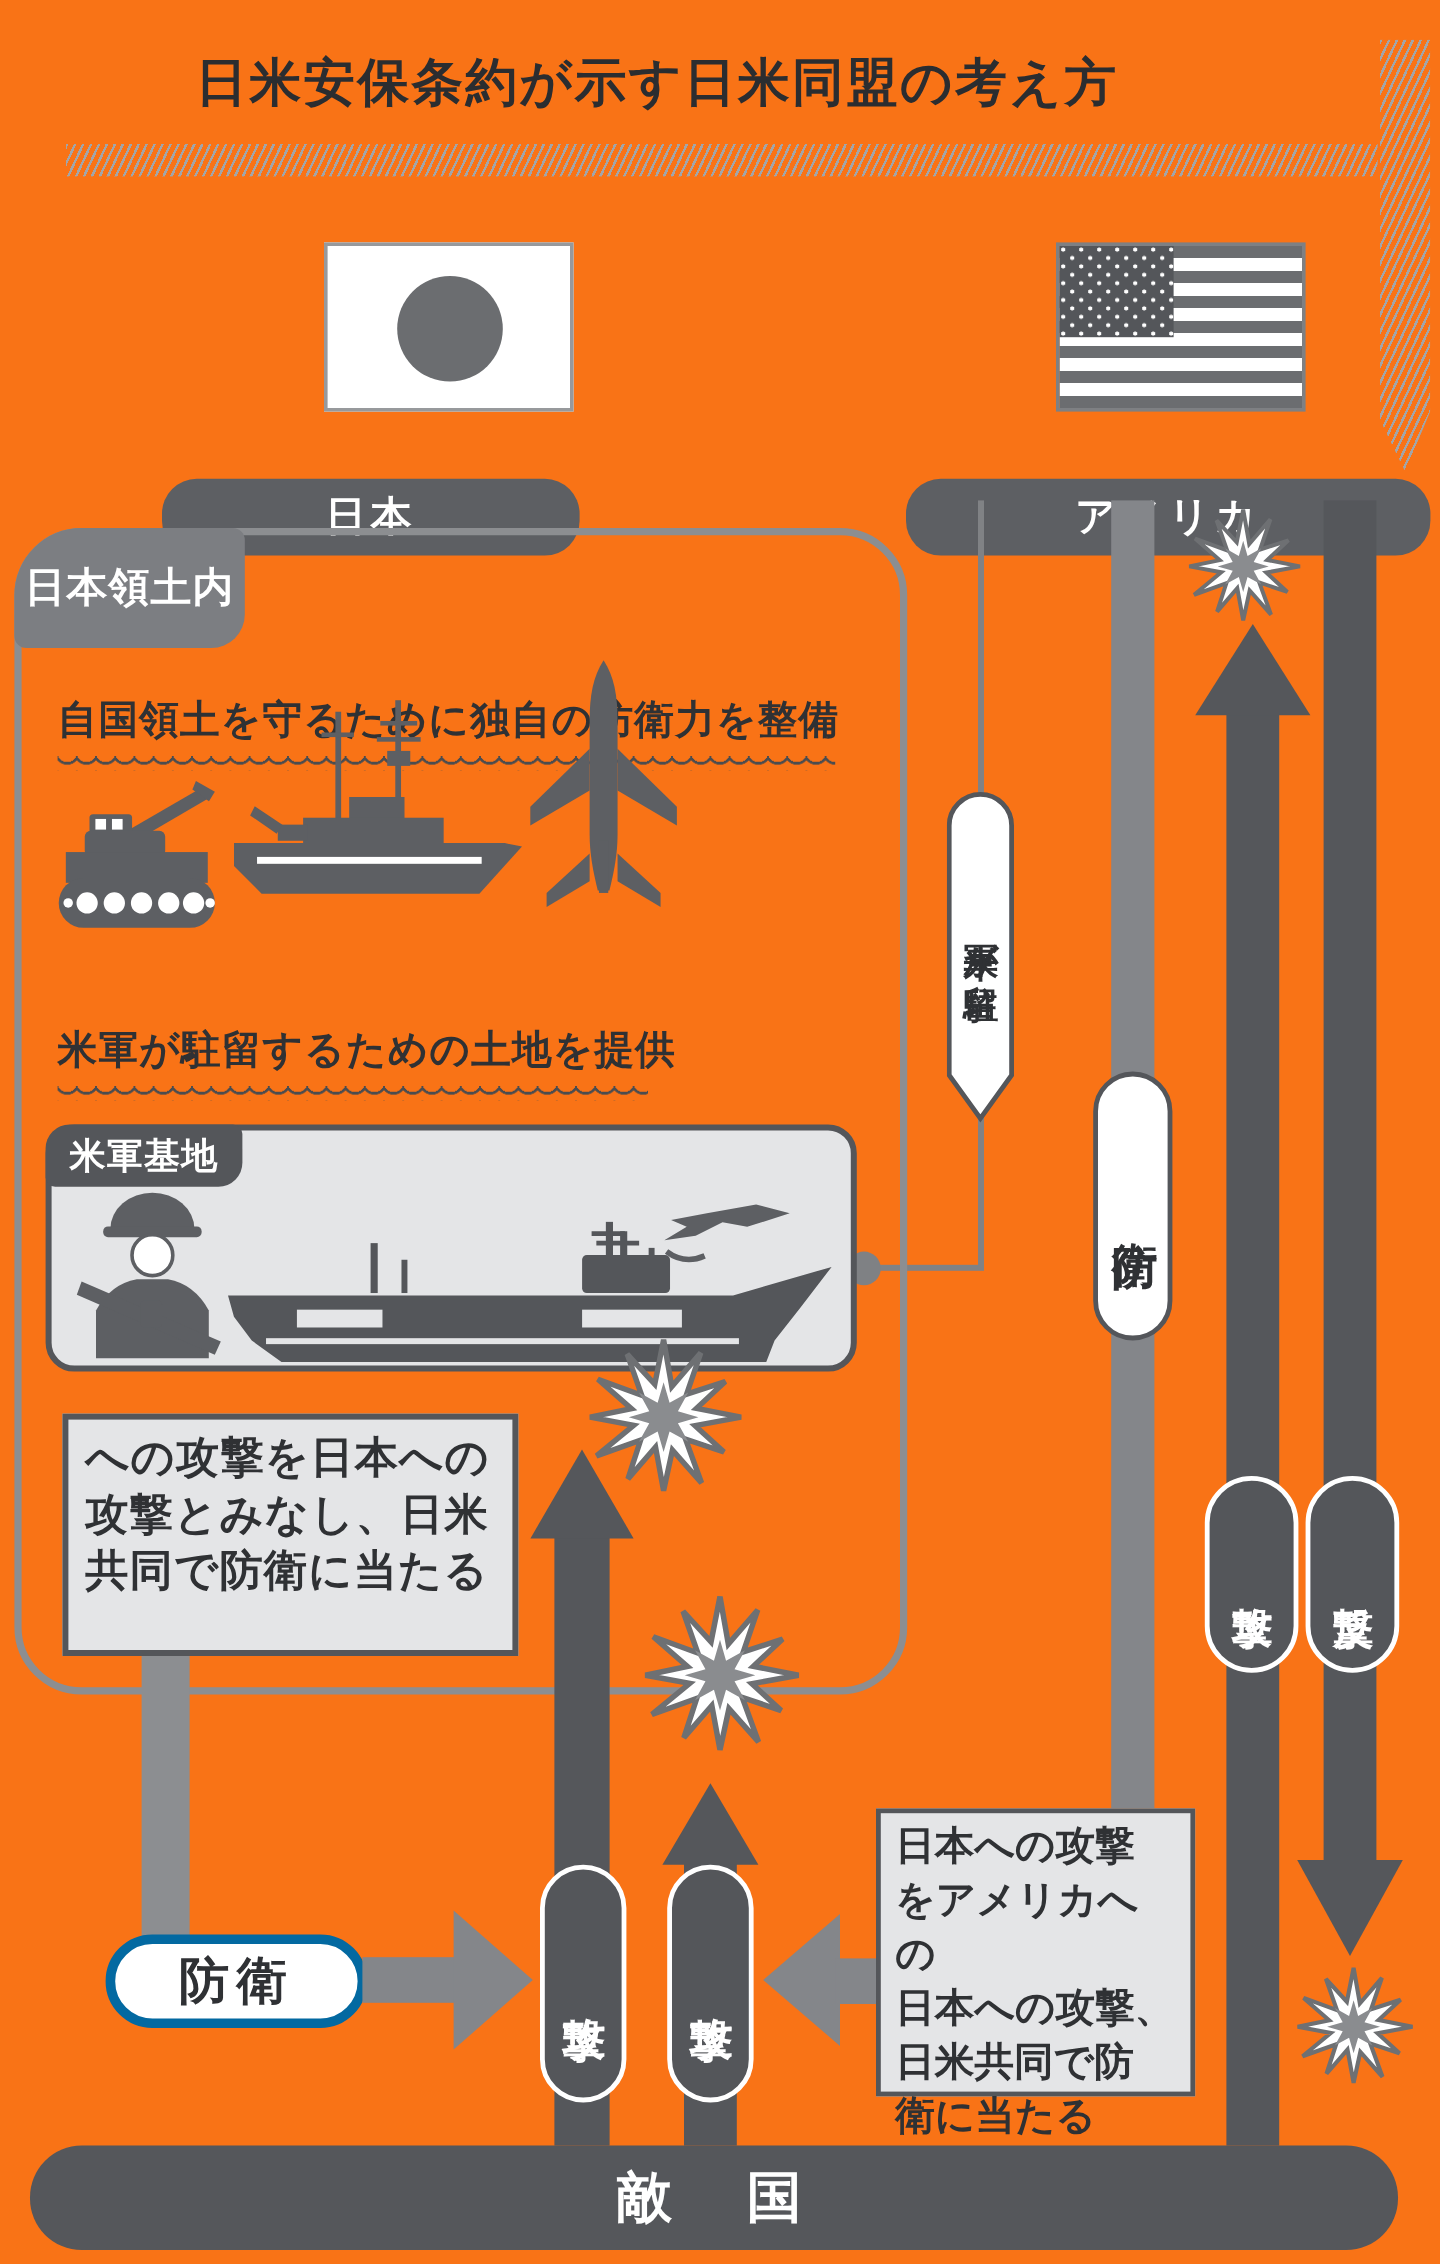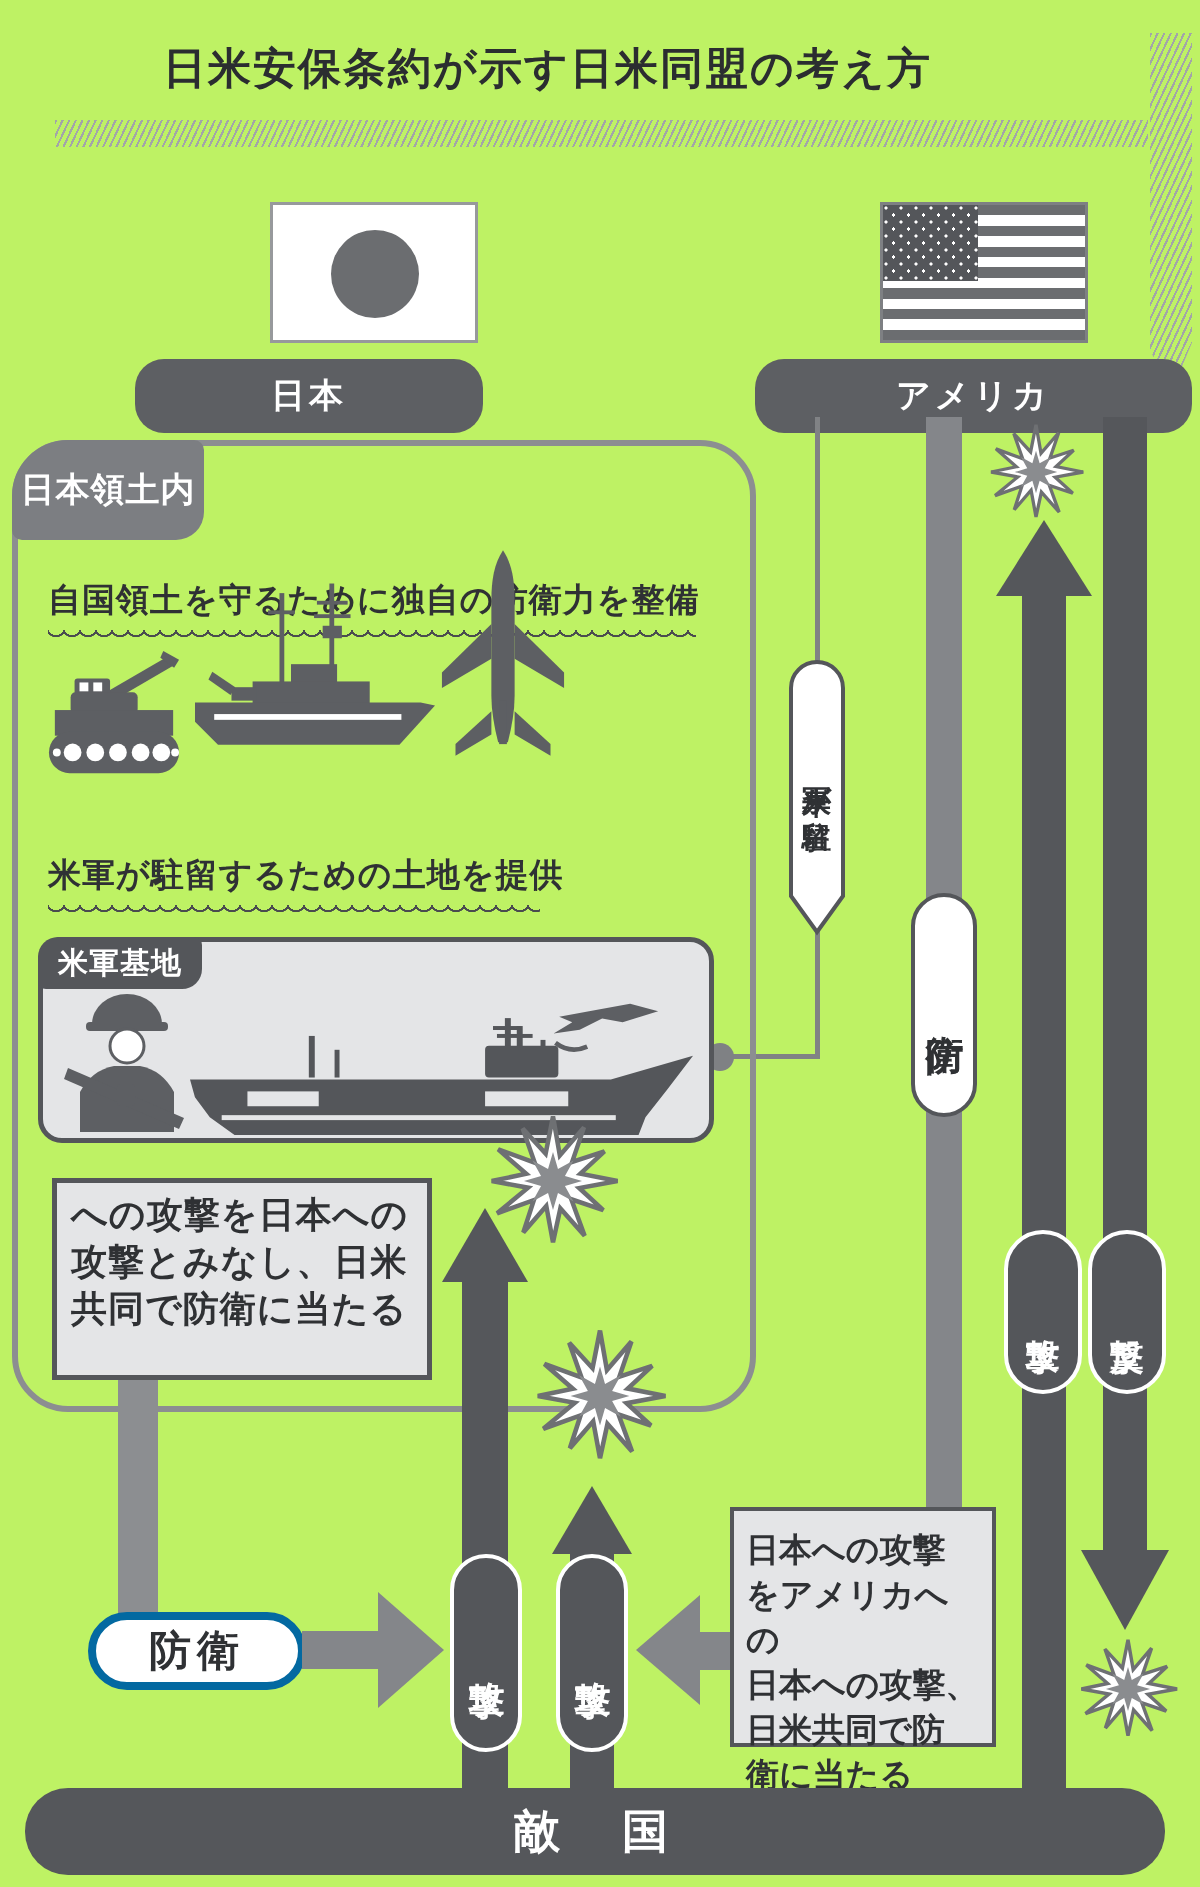--- a/index.html
+++ b/index.html
@@ -1,55 +1,55 @@
 <!DOCTYPE html>
 <html><head>
 <meta charset="utf-8">
 <style>
   html,body{margin:0;padding:0;background:#fff;}
-  #page{position:relative;width:1200px;height:1887px;background:#bef264;overflow:hidden;
+  #page{position:relative;width:1200px;height:1887px;background:#f97316;overflow:hidden;
         font-family:"Liberation Sans","DejaVu Sans",sans-serif;color:#2f3134;}
   .abs{position:absolute;}
   .flexc{display:flex;align-items:center;justify-content:center;}
   
   .title{left:163px;top:40px;font-size:43px;font-weight:bold;color:#2b2d30;letter-spacing:2px;white-space:nowrap;}
   .hatch{background:repeating-linear-gradient(115deg,#a3a5a8 0 2px,rgba(255,255,255,0) 2px 6px);}
   .hatch-h{left:55px;top:120px;width:1093px;height:27px;}
   .hatch-v{left:1150px;top:33px;width:42px;height:360px;clip-path:polygon(0 0,100% 0,100% 86%,50% 100%,0 88%);}
   
   .jp-flag{left:270px;top:202px;width:208px;height:141px;background:#fff;border:3px solid #97999c;box-sizing:border-box;}
   .jp-sun{position:absolute;left:58px;top:25px;width:88px;height:88px;border-radius:50%;background:#6b6d70;}
   .us-flag{left:880px;top:202px;width:208px;height:141px;box-sizing:border-box;border:3px solid #7e8083;
            background:repeating-linear-gradient(180deg,#6b6d70 0 10.4px,#ffffff 10.4px 20.8px);}
   .us-canton{position:absolute;left:0;top:0;width:95px;height:76px;background:#54565a;
              background-image:radial-gradient(circle,#fff 1.6px,rgba(0,0,0,0) 1.8px),radial-gradient(circle,#fff 1.6px,rgba(0,0,0,0) 1.8px);
              background-size:15px 14px,15px 14px;background-position:3px 3px,10.5px 10px;}
   
-  .cpill{height:74px;border-radius:29px;background:#5d5f63;color:#fff;font-size:34px;font-weight:bold;letter-spacing:4px;}
+  .cpill{height:64px;border-radius:29px;background:#5d5f63;color:#fff;font-size:34px;font-weight:bold;letter-spacing:4px;margin-top:40px;}
   .jp-pill{left:135px;top:359px;width:348px;}
   .us-pill{left:755px;top:359px;width:437px;}
   
   .territory{left:12px;top:440px;width:744px;height:972px;border:6px solid #8c8e91;border-radius:56px;box-sizing:border-box;}
   .territory-label{left:12px;top:440px;width:192px;height:100px;background:#7c7e82;color:#fff;font-size:34px;font-weight:bold;
                    border-radius:56px 10px 28px 10px;letter-spacing:1px;}
   .tline{font-size:33px;font-weight:bold;color:#2f3134;letter-spacing:1px;white-space:nowrap;}
   .t1{left:48px;top:578px;}
   .t2{left:48px;top:853px;}
   .wavy{height:12px;background-image:radial-gradient(circle at 8px -3px,rgba(0,0,0,0) 8px,#4a4c4f 8px,#4a4c4f 10px,rgba(0,0,0,0) 10.5px);
         background-size:16px 12px;background-repeat:repeat-x;}
   .wavy1{left:48px;top:630px;width:648px;}
   .wavy2{left:48px;top:905px;width:492px;}
   
   .base-box{left:38px;top:937px;width:676px;height:206px;background:#e4e5e7;border:5px solid #54565a;border-radius:24px;box-sizing:border-box;}
   .base-label{left:38px;top:937px;width:164px;height:52px;background:#54565a;color:#fff;font-size:30px;font-weight:bold;
               border-radius:20px 8px 20px 8px;letter-spacing:1px;}
   
   .note{background:#e4e5e7;border:5px solid #54565a;box-sizing:border-box;font-weight:bold;color:#2f3134;}
   .note-left{left:52px;top:1178px;width:380px;height:202px;padding:8px 14px;font-size:36px;line-height:47px;letter-spacing:1px;}
-  .note-right{left:730px;top:1507px;width:266px;height:240px;padding:16px 12px;font-size:33px;line-height:45px;border-width:4px;}
+  .note-right{left:730px;top:1507px;width:266px;height:240px;padding:4px 12px;font-size:33px;line-height:45px;border-width:4px;}
   
   .gbar{background:#84868a;}
   .dbar{background:#55575b;}
   .thin{background:#808285;}
   .tri{width:0;height:0;}
   
   .vcap{background:#fff;border:4px solid #54565a;box-sizing:border-box;border-radius:33px;
         writing-mode:vertical-rl;text-orientation:upright;font-weight:bold;color:#2f3134;}
   .vpill{background:#54565a;border:4px solid #fff;box-sizing:border-box;border-radius:39px;color:#fff;
          writing-mode:vertical-rl;text-orientation:upright;font-weight:bold;}

